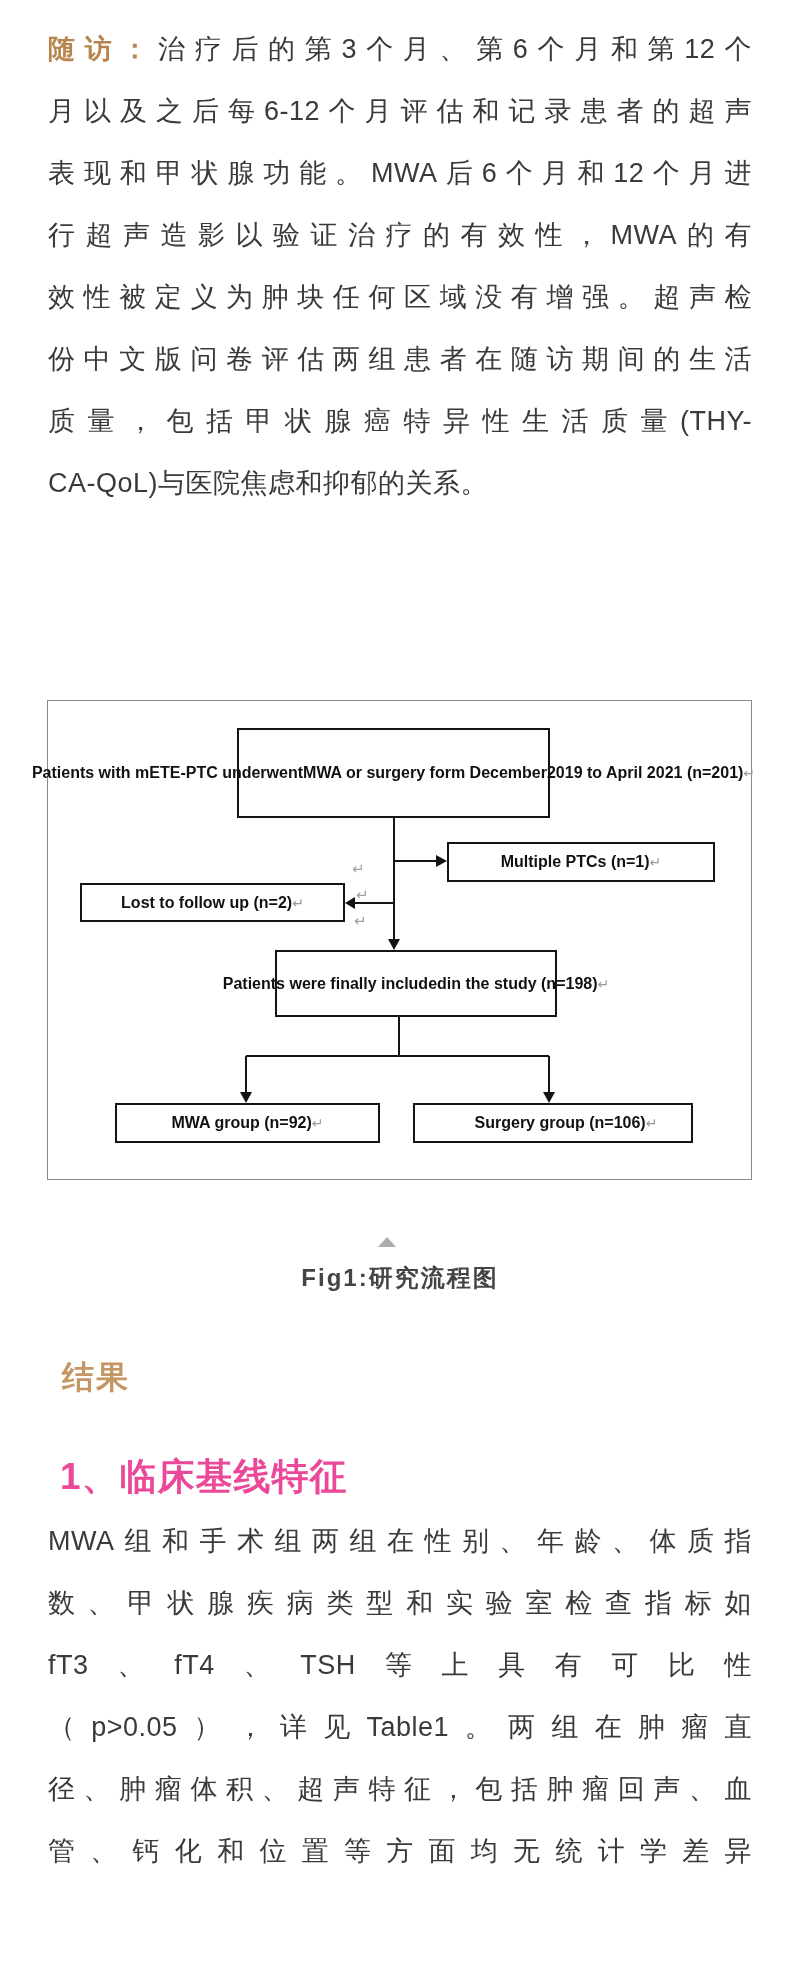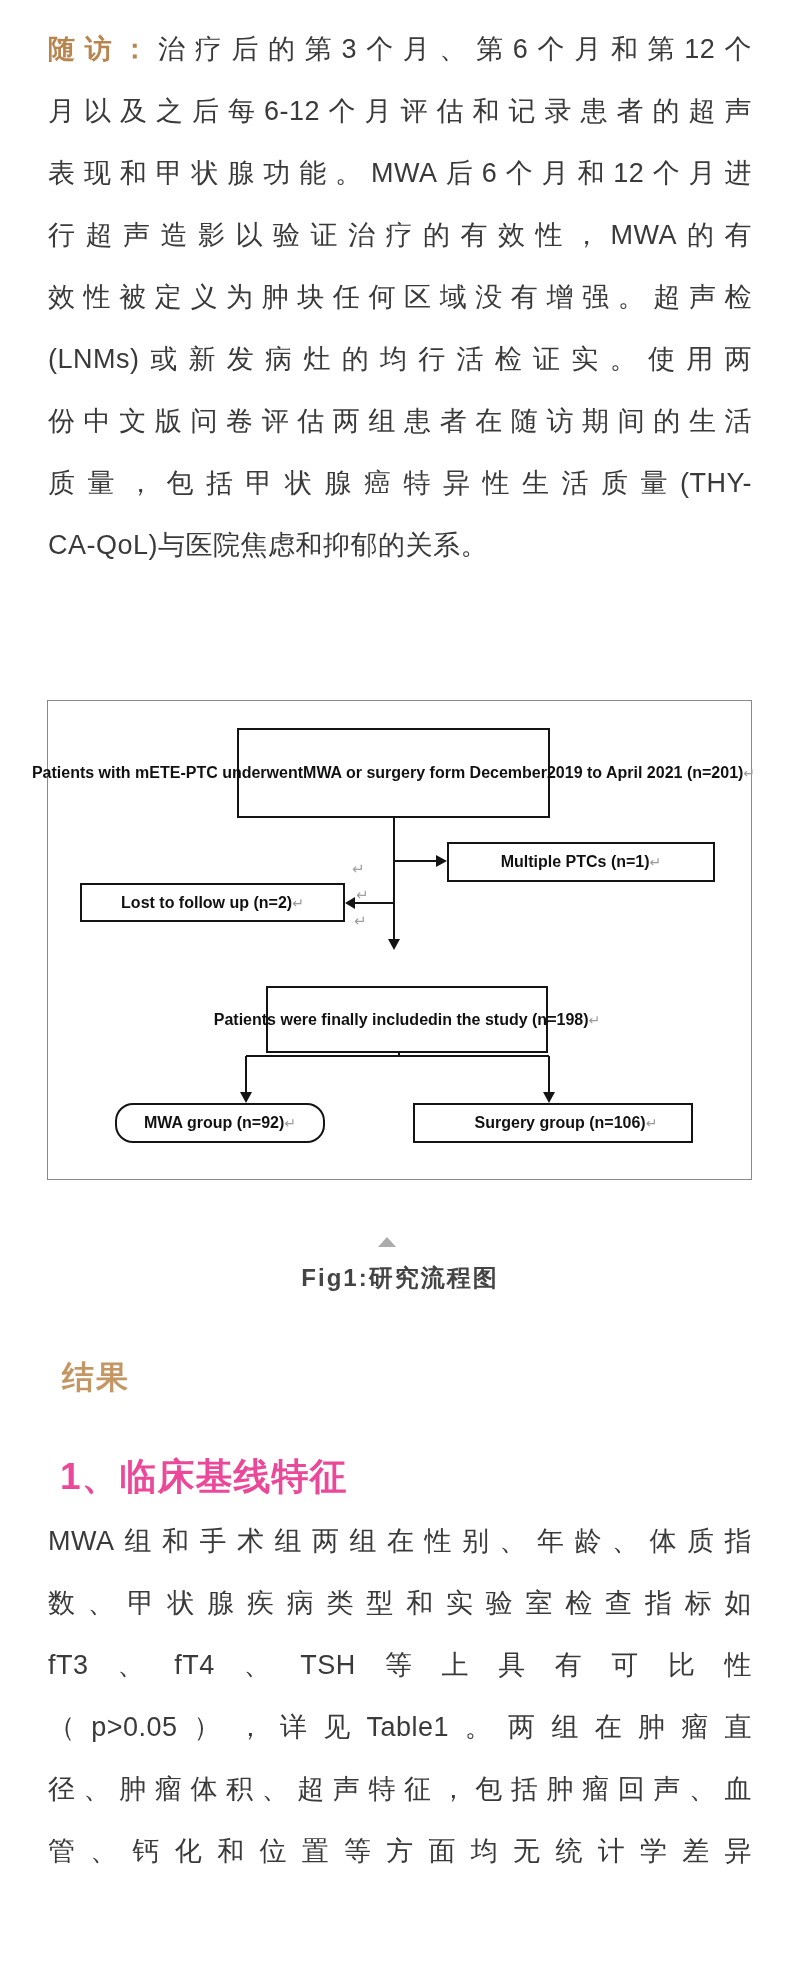--- a/index.html
+++ b/index.html
@@ -58,21 +58,20 @@
 <body>
 
 <div class="page">
 
   <div class="para" style="top:18px;">
     <div class="t-line"><span class="lead">随访：</span><span>治疗后的第3个月、第6个月和第12个</span></div>
     <div class="t-line">月以及之后每6-12个月评估和记录患者的超声</div>
     <div class="t-line">表现和甲状腺功能。MWA后6个月和12个月进</div>
     <div class="t-line">行超声造影以验证治疗的有效性，MWA的有</div>
     <div class="t-line">效性被定义为肿块任何区域没有增强。超声检</div>
-    <div class="t-line">(LNMs)或新发病灶的均行活检证实。使用两</div>
     <div class="t-line">份中文版问卷评估两组患者在随访期间的生活</div>
     <div class="t-line">质量，包括甲状腺癌特异性生活质量(THY-</div>
     <div class="t-line last">CA-QoL)与医院焦虑和抑郁的关系。</div>
   </div>
 
   <div class="flow-frame"></div>
 
   <svg class="connectors" viewBox="0 0 800 500" xmlns="http://www.w3.org/2000/svg">
     <g stroke="#141414" stroke-width="2" fill="none">
       <line x1="394" y1="128" x2="394" y2="250"></line>
@@ -99,26 +98,26 @@
   </div>
 
   <div class="flow-box" style="left:447px; top:842px; width:268px; height:40px;">
     <div class="bline"><span>Multiple PTCs (n=1)</span><span class="ret">↵</span></div>
   </div>
 
   <div class="flow-box" style="left:80px; top:883px; width:265px; height:39px;">
     <div class="bline"><span>Lost to follow up (n=2)</span><span class="ret">↵</span></div>
   </div>
 
-  <div class="flow-box" style="left:266px; top:950px; width:282px; height:67px;margin-top:36px;">
+  <div class="flow-box" style="left:275px; top:950px; width:282px; height:67px;">
     <div class="bline">Patients were finally included</div>
     <div class="bline"><span>in the study (n=198)</span><span class="ret">↵</span></div>
   </div>
 
-  <div class="flow-box" style="left:115px; top:1103px; width:210px; height:40px;border-radius:18px;">
+  <div class="flow-box" style="left:115px; top:1103px; width:265px; height:40px;">
     <div class="bline"><span>MWA group (n=92)</span><span class="ret">↵</span></div>
   </div>
 
   <div class="flow-box" style="left:413px; top:1103px; width:280px; height:40px;padding-left:26px;">
     <div class="bline"><span>Surgery group (n=106)</span><span class="ret">↵</span></div>
   </div>
 
   <span class="ret-float" style="left:352px; top:861px;">↵</span>
   <span class="ret-float" style="left:356px; top:887px;">↵</span>
   <span class="ret-float" style="left:354px; top:913px;">↵</span>

